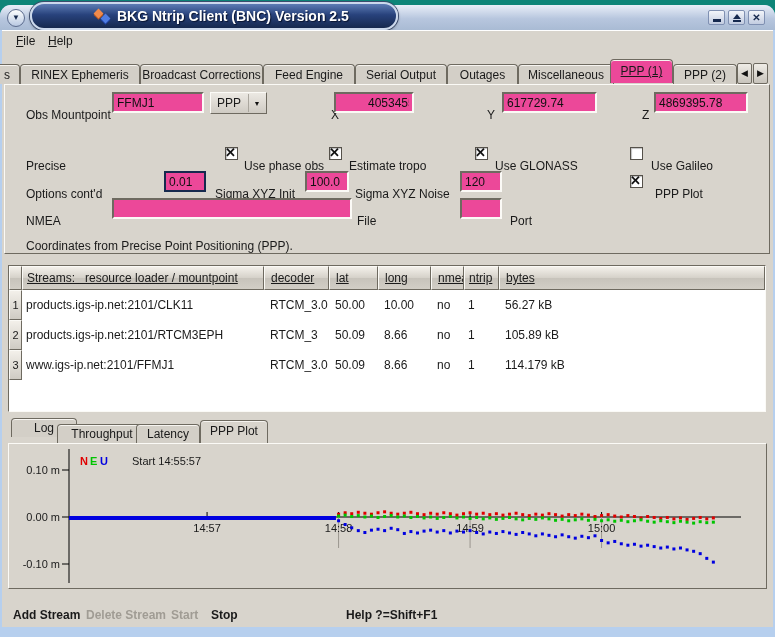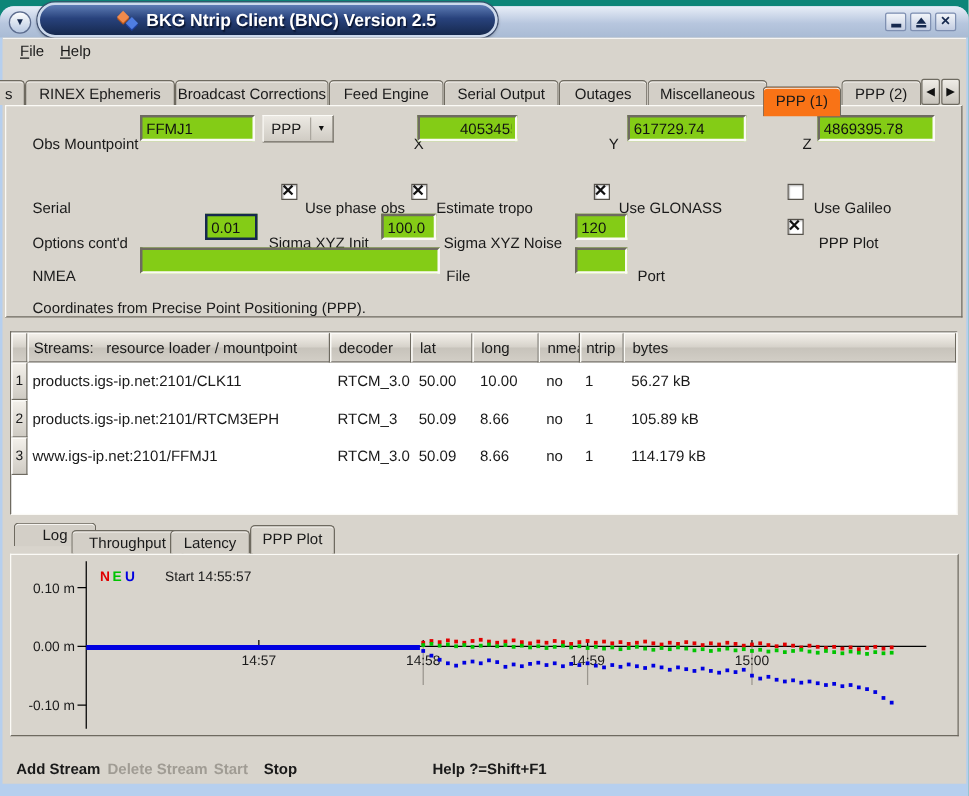--- a/index.html
+++ b/index.html
@@ -30,48 +30,48 @@
   .g-close{font-size:10px;font-weight:bold;color:#16294e;line-height:10px;}
   
   #content{position:absolute;top:25px;left:2px;right:2px;bottom:10px;background:#d8d4cc;box-shadow:0 1px 0 #fff inset;}
   #menubar{position:absolute;top:0;left:0;right:0;height:22px;}
   .menu-item{position:absolute;top:3px;height:16px;line-height:16px;padding:0 3px;}
   .menu-item::first-letter{text-decoration:underline;}
   
   .ttab{position:absolute;top:34px;height:20px;line-height:20px;text-align:center;
     background:#d3cfc7;border:1px solid #6e6a60;border-bottom:none;border-radius:4px 4px 0 0;
     box-shadow:inset 0 1px 0 #f6f4f0;box-sizing:border-box;overflow:hidden;white-space:nowrap;z-index:1;}
-  .ttab.sel{top:39px;height:24px;line-height:22px;background:#f97316;z-index:3;}
+  .ttab.sel{top:29px;height:24px;line-height:22px;background:#ec4899;z-index:3;text-decoration:underline;}
   .tab-scroll{position:absolute;top:33px;width:15px;height:21px;background:linear-gradient(#efece6,#c8c4bc);
     border:1px solid #6e6a60;border-radius:2px;box-sizing:border-box;text-align:center;line-height:19px;font-size:9px;color:#111;z-index:2;}
   .btab{position:absolute;height:19px;line-height:19px;text-align:center;
     background:#d3cfc7;border:1px solid #6e6a60;border-bottom:none;border-radius:4px 4px 0 0;
     box-shadow:inset 0 1px 0 #f6f4f0;box-sizing:border-box;z-index:1;}
   .btab.sel{background:#d8d4cc;z-index:3;}
   
   .panel-raised{position:absolute;background:#d8d4cc;border:1px solid;border-color:#fbfaf6 #6e6a60 #6e6a60 #fbfaf6;box-sizing:border-box;z-index:2;}
   .panel-sunken{position:absolute;border:1px solid;border-color:#6e6a60 #fbfaf6 #fbfaf6 #6e6a60;box-sizing:border-box;}
   
   .frow{position:absolute;left:0;right:0;}
   .flabel{position:absolute;top:12px;height:22px;line-height:22px;white-space:nowrap;text-align:right;}
   .tin{position:absolute;top:0;height:21px;box-sizing:border-box;border:2px solid;border-color:#6e6a60 #fbfaf6 #fbfaf6 #6e6a60;
-    background:#84cc16;font-family:"Liberation Sans",sans-serif;font-size:12px;padding:0 3px;color:#111;}
+    background:#ec4899;font-family:"Liberation Sans",sans-serif;font-size:12px;padding:0 3px;color:#111;}
   .tin.focus{border:2px solid #16294e;}
   .combo{position:absolute;top:0;height:22px;box-sizing:border-box;border:1px solid;border-color:#fbfaf6 #6e6a60 #6e6a60 #fbfaf6;
     background:linear-gradient(#ece9e3,#cfcbc3);display:flex;align-items:center;}
   .combo-text{flex:1;padding-left:6px;}
   .combo-btn{width:16px;height:18px;margin-right:1px;border-left:1px solid #aaa69e;display:flex;align-items:center;justify-content:center;}
   .combo-arrow{font-size:7px;color:#111;}
   .cb{position:absolute;width:13px;height:13px;background:#fff;border:1px solid #55514a;box-sizing:border-box;
     box-shadow:inset 1px 1px 1px rgba(0,0,0,.25);}
   .cbx{position:absolute;left:-1px;top:-3px;font-size:13px;font-weight:bold;color:#111;visibility:hidden;}
   .cb.checked .cbx{visibility:visible;}
   
   #stable{background:#fff;overflow:hidden;}
-  .thead{display:flex;height:24px;}
+  .thead{display:flex;height:24px;text-decoration:underline;}
   .th{background:linear-gradient(#f3f0ea,#d6d2ca 48%,#c7c3bb 52%,#d2cec6);border:1px solid;border-color:#fbfaf6 #6e6a60 #6e6a60 #fbfaf6;
     box-sizing:border-box;height:24px;line-height:22px;padding-left:6px;overflow:hidden;white-space:nowrap;flex:0 0 auto;}
   .th.pre{white-space:pre;}
   .th.fill{flex:1 1 auto;}
   .trow{display:flex;height:30px;background:#fff;}
   .rownum{flex:0 0 13px;background:linear-gradient(#f3f0ea,#cfcbc3);border:1px solid;border-color:#fbfaf6 #6e6a60 #6e6a60 #fbfaf6;
     box-sizing:border-box;text-align:center;line-height:28px;font-size:11px;overflow:hidden;}
   .td{flex:0 0 auto;box-sizing:border-box;padding-left:6px;line-height:30px;overflow:hidden;white-space:nowrap;}
   .td.fill{flex:1 1 auto;}
   
@@ -143,21 +143,21 @@
           <span class="flabel" style="left:326px">X</span>
           <input class="tin" style="left: 329px; width: 80px; padding-left: 32px;" value="4053455.82">
           <span class="flabel" style="left:482px">Y</span>
           <input class="tin" style="left: 497px; width: 95px;" value="617729.74">
           <span class="flabel" style="left:637px">Z</span>
           <input class="tin" style="left: 649px; width: 94px;" value="4869395.78">
         </div>
 
 
         <div class="frow" style="top:61px;height:16px">
-          <span class="flabel" style="left:21px;height:16px;line-height:16px">Serial</span>
+          <span class="flabel" style="left:21px;height:16px;line-height:16px">Precise</span>
           <span class="cb checked" style="left:220px;top:1px">
               <span class="cbx">✕</span>
             </span>
           <span class="flabel" style="left:239px;height:16px;line-height:16px">Use phase obs</span>
           <span class="cb checked" style="left:324px;top:1px">
               <span class="cbx">✕</span>
             </span>
           <span class="flabel" style="left:344px;height:16px;line-height:16px">Estimate tropo</span>
           <span class="cb checked" style="left:470px;top:1px">
               <span class="cbx">✕</span>

